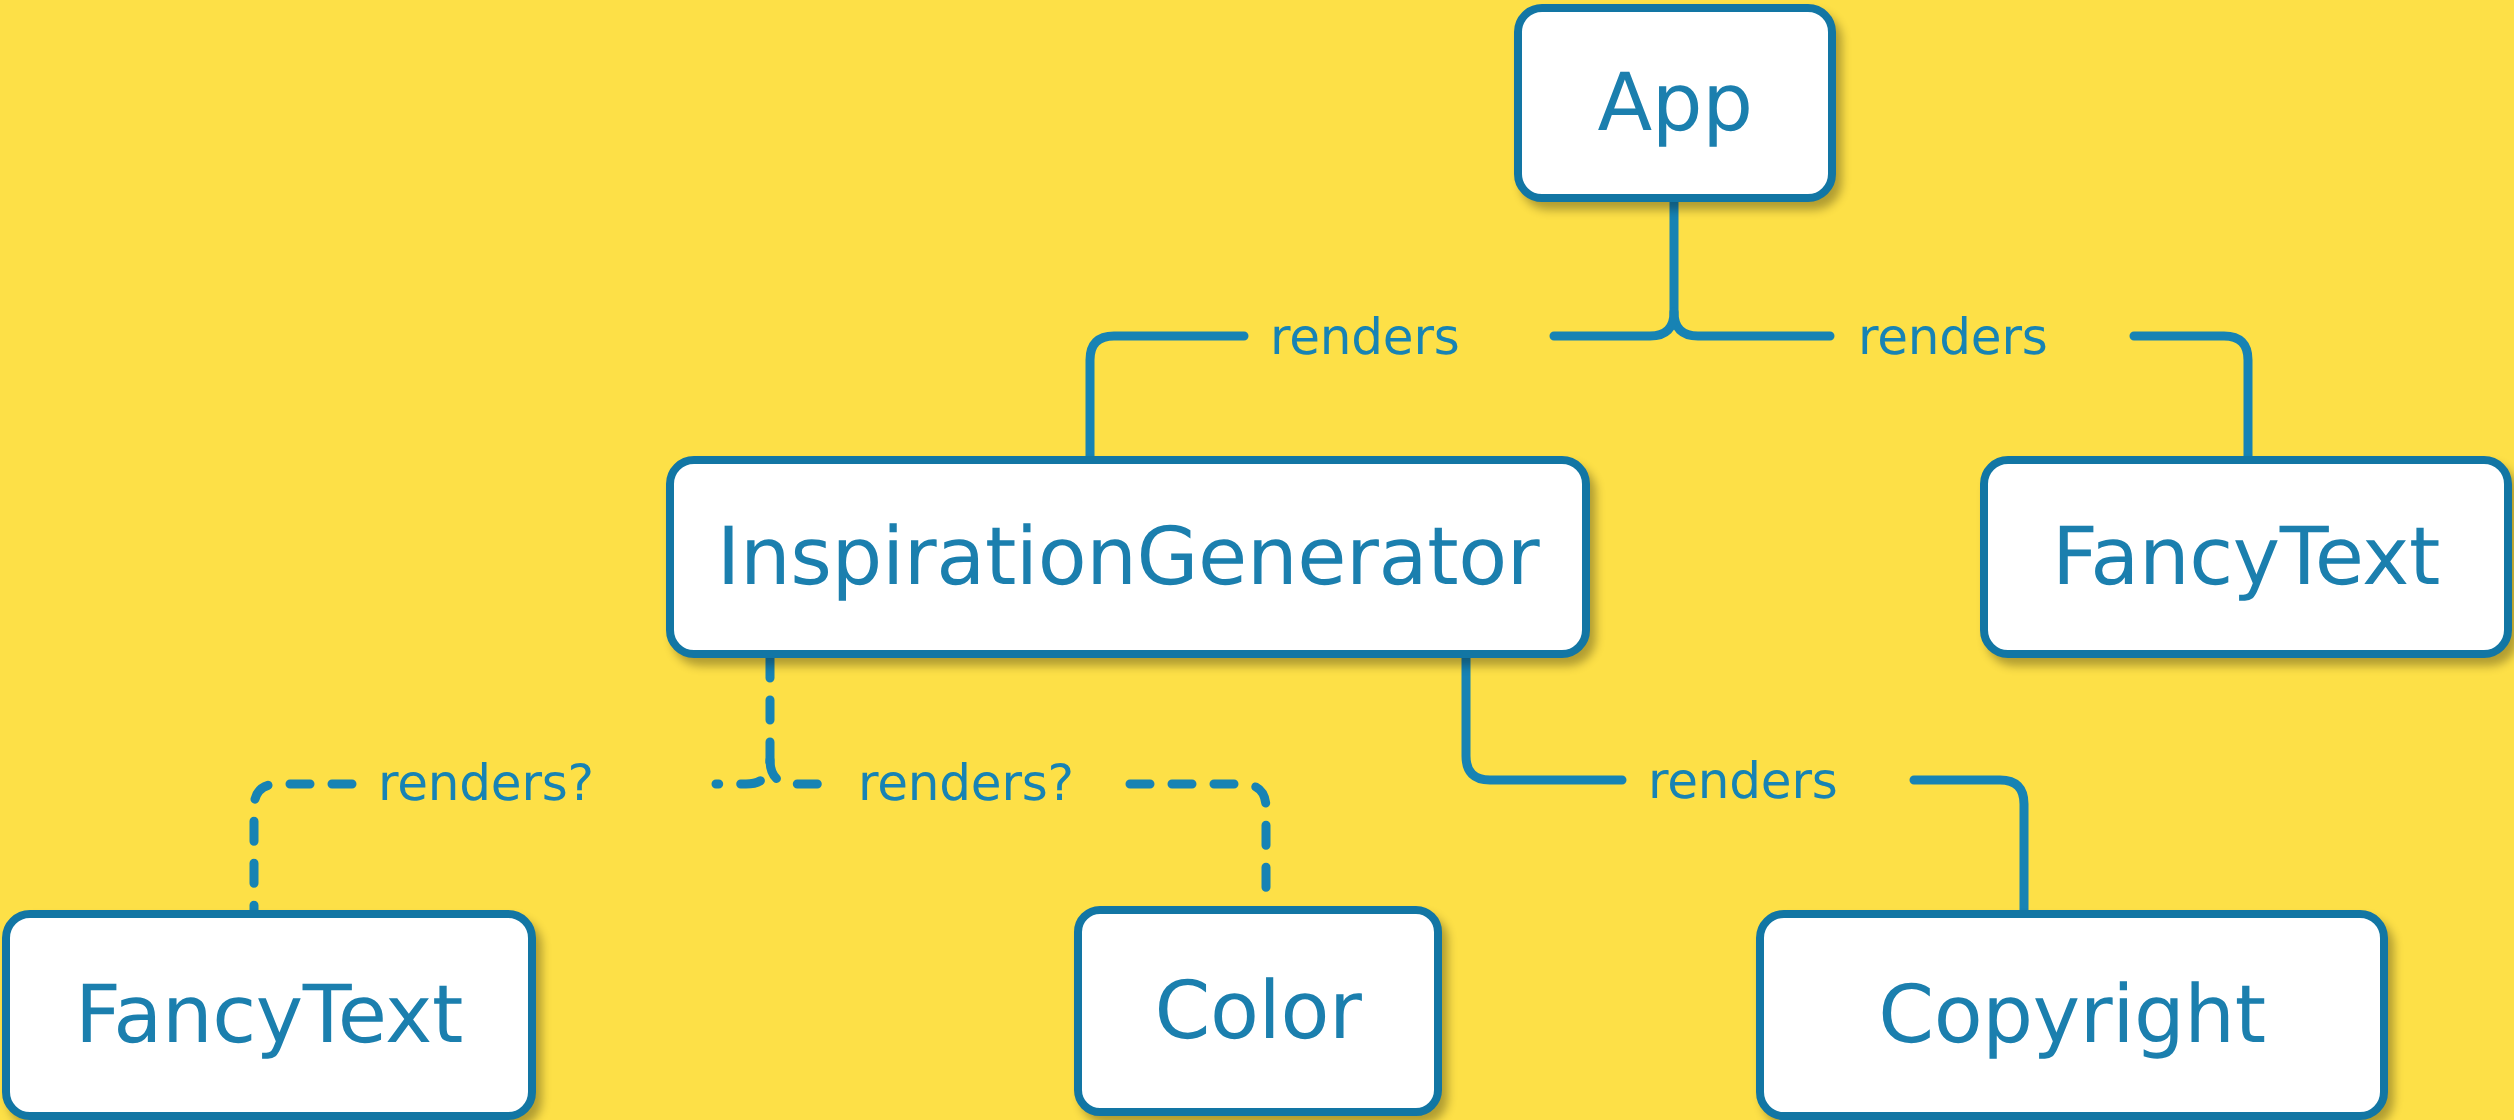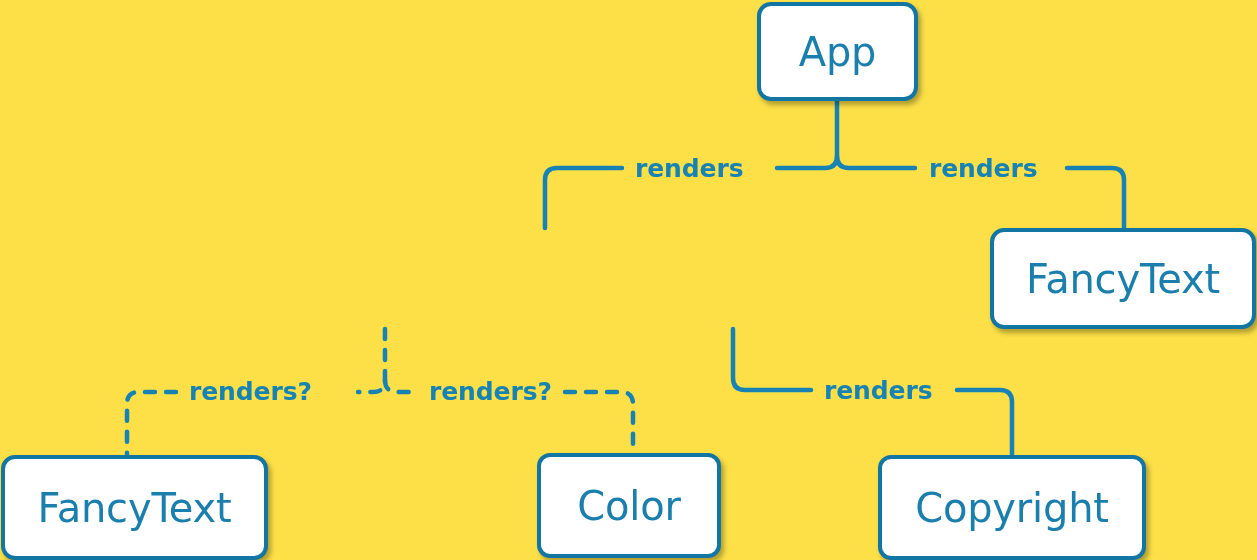--- a/index.html
+++ b/index.html
@@ -44,30 +44,29 @@
     letter-spacing: -0.2px;
   }
   .edge-label {
     position: absolute;
     color: #1783b4;
     font-size: 25px;
     line-height: 1;
     white-space: nowrap;
     z-index: 4;
     letter-spacing: -0.1px;
-    font-weight: bold;
   }
 
   
   #node-app            { left: 757px;  top: 2px;   width: 161px; height: 99px; }
   #node-inspiration    { left: 333px;  top: 228px; width: 462px; height: 101px; }
   #node-fancytext-top  { left: 990px;  top: 228px; width: 266px; height: 101px; }
   #node-fancytext-bot  { left: 1px;    top: 455px; width: 267px; height: 105px; }
   #node-color          { left: 537px;  top: 453px; width: 184px; height: 105px; border-radius: 13px; }
-  #node-copyright      { left: 878px;  top: 455px; width: 268px; height: 105px; border-radius: 13px; }
+  #node-copyright      { left: 878px;  top: 455px; width: 316px; height: 105px; }
 
   
   #label-renders-left   { left: 635px; top: 156px; }
   #label-renders-right  { left: 929px; top: 156px; }
   #label-renders-copy   { left: 824px; top: 378px; }
   #label-renders-q1     { left: 189px; top: 379px; }
   #label-renders-q2     { left: 429px; top: 379px; }
 </style>
 </head>
 <body>
@@ -93,20 +92,23 @@
       <path d="M 176,392 L 139,392 Q 127,392 127,404 L 127,455" stroke-dasharray="10 11"></path>
 
       <path d="M 565,392 L 621,392 Q 633,392 633,404 L 633,453" stroke-dasharray="10 11"></path>
     </g>
   </svg>
 
   <div class="node" id="node-app">
     <span class="node-label">App</span>
   </div>
 
+  <div class="node" id="node-inspiration">
+    <span class="node-label">InspirationGenerator</span>
+  </div>
 
   <div class="node" id="node-fancytext-top">
     <span class="node-label">FancyText</span>
   </div>
 
   <div class="node" id="node-fancytext-bot">
     <span class="node-label">FancyText</span>
   </div>
 
   <div class="node" id="node-color">

